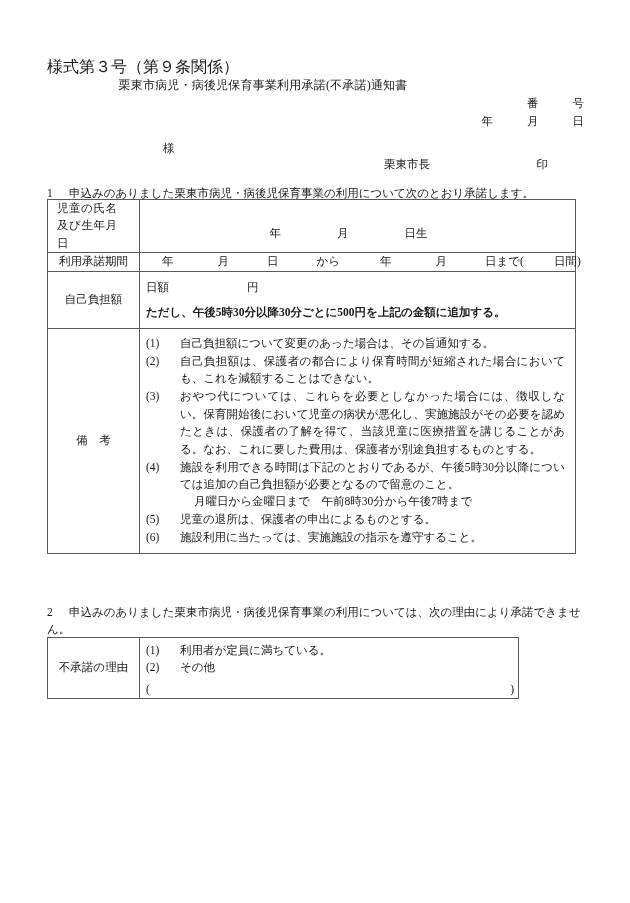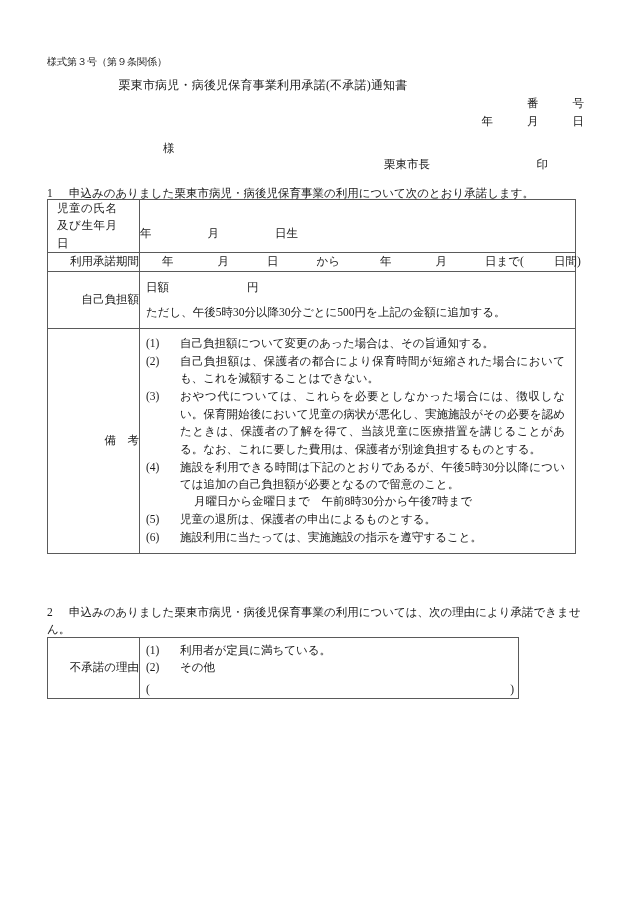--- a/index.html
+++ b/index.html
@@ -25,21 +25,21 @@
     width: 630px;
     height: 903px;
     overflow: hidden;
   }
 
   
   .form-no {
     position: absolute;
     left: 47px;
     top: 55px;
-    font-size: 10px;
+    font-size: 16px;
     white-space: nowrap;
   }
   .doc-title {
     position: absolute;
     left: 0;
     top: 77px;
     width: 526px;
     text-align: center;
     font-size: 12px;
     letter-spacing: 0.2px;
@@ -123,41 +123,41 @@
     left: 47px;
     top: 199px;
     width: 528px;
   }
   #table-reject {
     left: 47px;
     top: 637px;
     width: 471px;
   }
   td.label {
-    text-align: right;
+    text-align: center;
     padding: 3px 4px;
     line-height: 1.5;
   }
   td.label.justify {
     text-align: justify;
     text-align-last: justify;
     padding-left: 9px;
     padding-right: 22px;
     font-family: Liberation Mono, monospace;
   }
   td.val {
     padding: 4px 8px;
     vertical-align: top;
   }
   td.val.mid {
     vertical-align: middle;
   }
 
   .row-name-date {
-    text-align: left;
+    text-align: center;
     padding-right: 18px;
     padding-top: 14px;
     white-space: nowrap;
   }
   .row-name-date .sp {
     display: inline-block;
     width: 56px;
   }
 
   .period-line {
@@ -170,20 +170,21 @@
   .period-line .sp-x { display: inline-block; width: 30px; }
 
   .amount-line-1 {
     white-space: nowrap;
     padding: 6px 0 0 6px;
   }
   .amount-line-1 .sp { display: inline-block; width: 78px; }
   .amount-line-2 {
     padding: 8px 0 6px 6px;
     white-space: nowrap;
+    font-weight: bold;
   }
   .snack-line {
     white-space: nowrap;
     padding-left: 6px;
   }
   .snack-line .sp { display: inline-block; width: 78px; }
   .pay-line {
     padding-left: 6px;
   }
 

